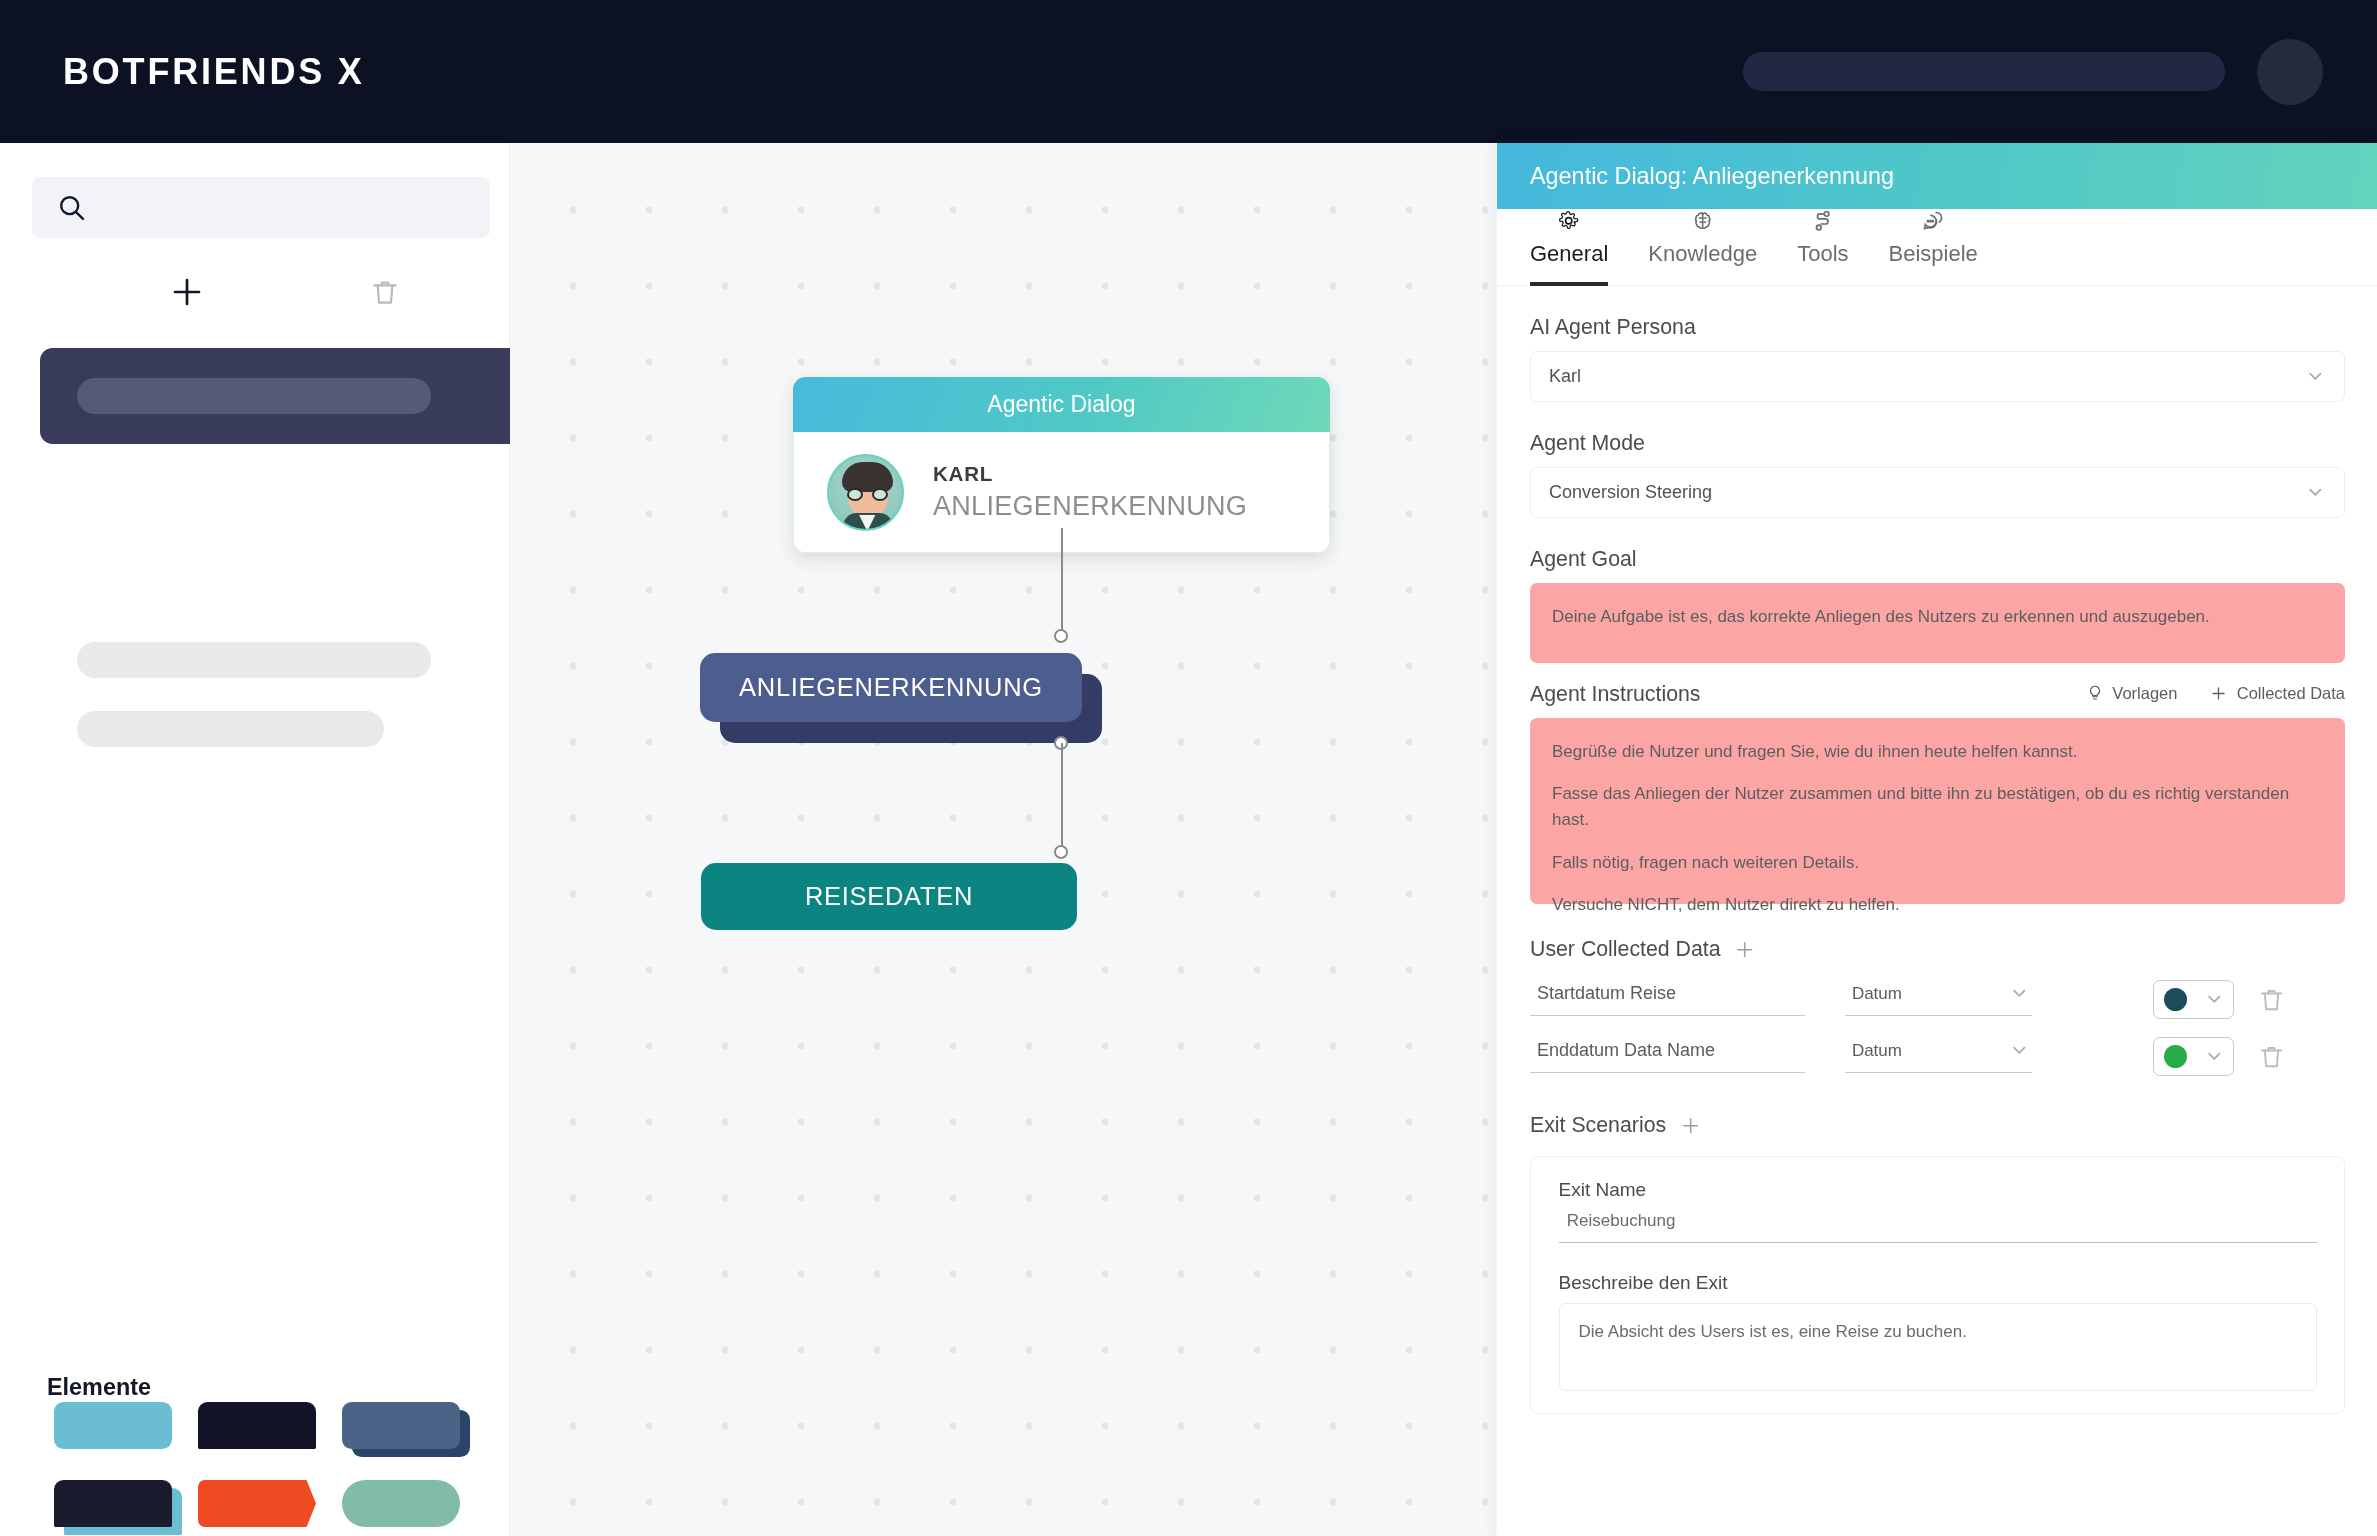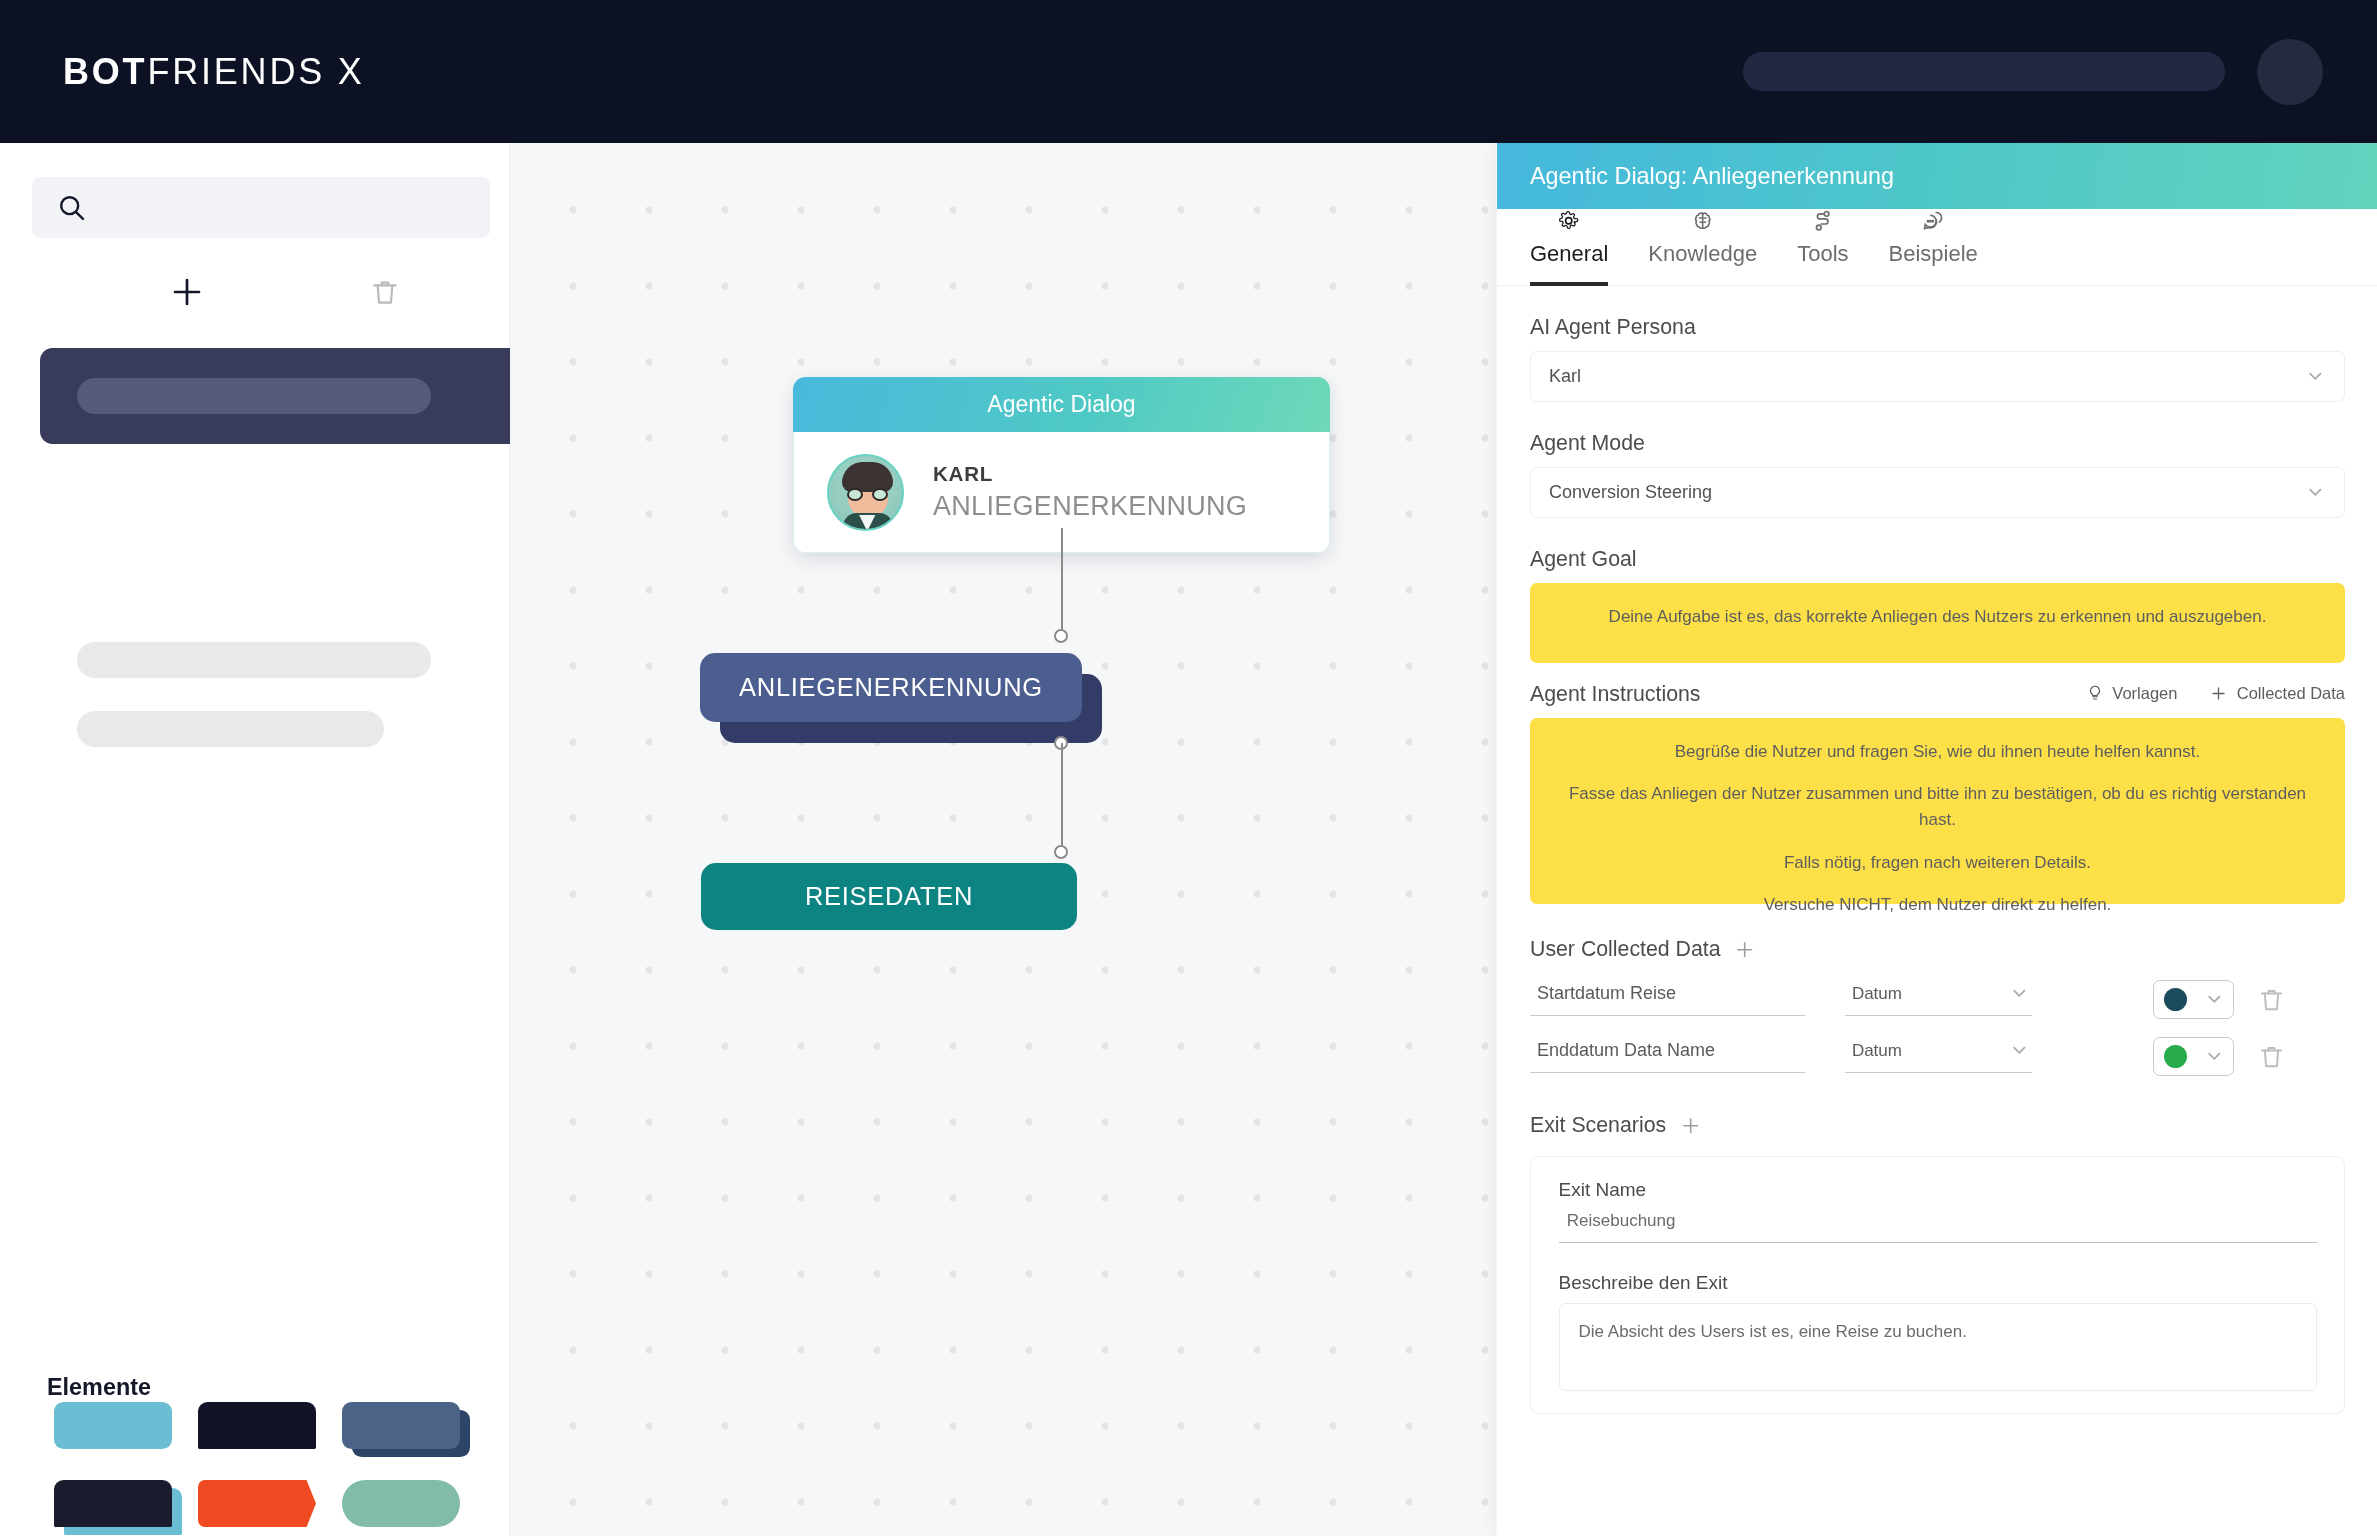--- a/index.html
+++ b/index.html
@@ -17,21 +17,21 @@
     display: flex; align-items: center;
   }
   .brand {
     margin-left: 63px;
     color: #ffffff;
     font-size: 36px;
     letter-spacing: 2.8px;
     white-space: nowrap;
   }
   .brand .bold { font-weight: 700; }
-  .brand .light { font-weight: 400; }
+  .brand .light { font-weight: 700; }
   .topbar-right {
     position: absolute; right: 0; top: 0; height: 143px;
     display: flex; align-items: center; gap: 32px; padding-right: 54px;
   }
   .top-search {
     width: 482px; height: 39px; border-radius: 19px;
     background: #232741;
   }
   .top-avatar {
     width: 66px; height: 66px; border-radius: 50%;
@@ -215,22 +215,22 @@
   .field-label {
     font-size: 21.3px; color: #4c4c4c; margin-top: 29px; margin-bottom: 11px;
   }
   .select-box {
     height: 51px; border: 1.4px solid #eceef0; border-radius: 6.9px;
     display: flex; align-items: center; padding: 0 18px;
     font-size: 18px; color: #525252; justify-content: space-between;
   }
   .chev { width: 20.6px; height: 20.6px; flex: none; }
   .textarea-box {
-    background: #fde047; border-radius: 6.9px; padding: 20.6px 22px;
-    font-size: 17px; color: #5e5e5e; line-height: 1.55; text-align: center;
+    background: #fca5a5; border-radius: 6.9px; padding: 20.6px 22px;
+    font-size: 17px; color: #5e5e5e; line-height: 1.55;
   }
   .goal-box { height: 80px; }
   .instr-box { height: 186px; }
   .instr-box p { margin-bottom: 16px; }
   .instr-box p:last-child { margin-bottom: 0; }
 
   .row-between { display: flex; align-items: flex-end; justify-content: space-between; }
   .section-head {
     display: flex; align-items: center; gap: 12.4px;
     font-size: 21.3px; color: #4c4c4c;

